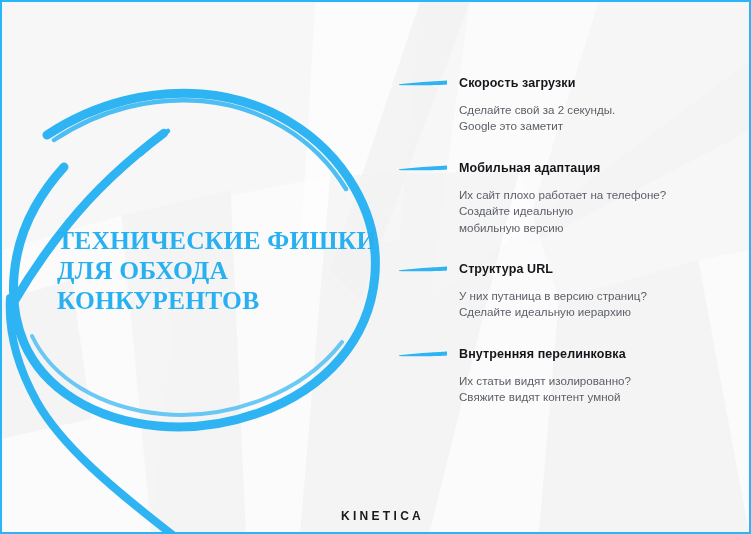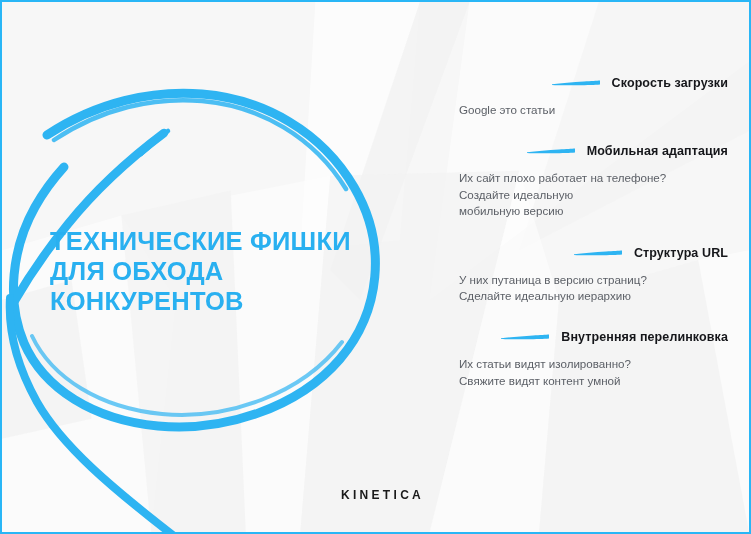--- a/index.html
+++ b/index.html
@@ -39,24 +39,25 @@
     top: 0;
     width: 751px;
     height: 534px;
     z-index: 1;
     pointer-events: none;
   }
 
   
   .title-block {
     position: absolute;
-    left: 48px;
+    left: 55px;
     top: 224px;
     z-index: 3;
     width: 330px;
+    font-family: Liberation Serif, serif;
   }
   .title-line {
     display: block;
     font-size: 25.5px;
     line-height: 30px;
     font-weight: bold;
     color: #29b0f0;
     letter-spacing: 0.2px;
     white-space: nowrap;
   }
@@ -73,21 +74,20 @@
     position: relative;
     margin-bottom: 26px;
   }
   .feature:last-child { margin-bottom: 16px; }
 
   .feature-head {
     display: flex;
     align-items: center;
     height: 14px;
     margin-bottom: 12px;
-    justify-content: flex-end;
   }
   .dash {
     flex: 0 0 auto;
     width: 50px;
     height: 10px;
     margin-right: 11px;
     position: relative;
   }
   .dash svg { display: block; }
 
@@ -103,21 +103,21 @@
     font-size: 11.6px;
     line-height: 16.4px;
     color: #5b5f66;
   }
   .feature-body span { display: block; white-space: nowrap; }
 
   
   .logo {
     position: absolute;
     left: 339px;
-    top: 486px;
+    top: 507px;
     z-index: 3;
     font-size: 12px;
     font-weight: bold;
     color: #1a1a1a;
     letter-spacing: 3.3px;
   }
 </style>
 </head>
 <body>
 
@@ -181,21 +181,22 @@
     <div class="feature">
       <div class="feature-head">
         <span class="dash">
           <svg width="50" height="10" viewBox="0 0 50 10">
             <path d="M1 6.2 C 10 5.0, 22 4.2, 33 3.4 C 40 2.9, 46 2.6, 49 2.4 L 49 6.4 C 44 6.8, 36 7.0, 27 7.2 C 17 7.5, 7 7.4, 1 7.0 Z" fill="#2eb4f2"></path>
           </svg>
         </span>
         <span class="feature-title">Скорость загрузки</span>
       </div>
       <div class="feature-body">
-        <span>Google это статьи</span>
+        <span>Сделайте свой за 2 секунды.</span>
+        <span>Google это заметит</span>
       </div>
     </div>
 
     <div class="feature">
       <div class="feature-head">
         <span class="dash">
           <svg width="50" height="10" viewBox="0 0 50 10">
             <path d="M1 6.2 C 10 5.0, 22 4.2, 33 3.4 C 40 2.9, 46 2.6, 49 2.4 L 49 6.4 C 44 6.8, 36 7.0, 27 7.2 C 17 7.5, 7 7.4, 1 7.0 Z" fill="#2eb4f2"></path>
           </svg>
         </span>

